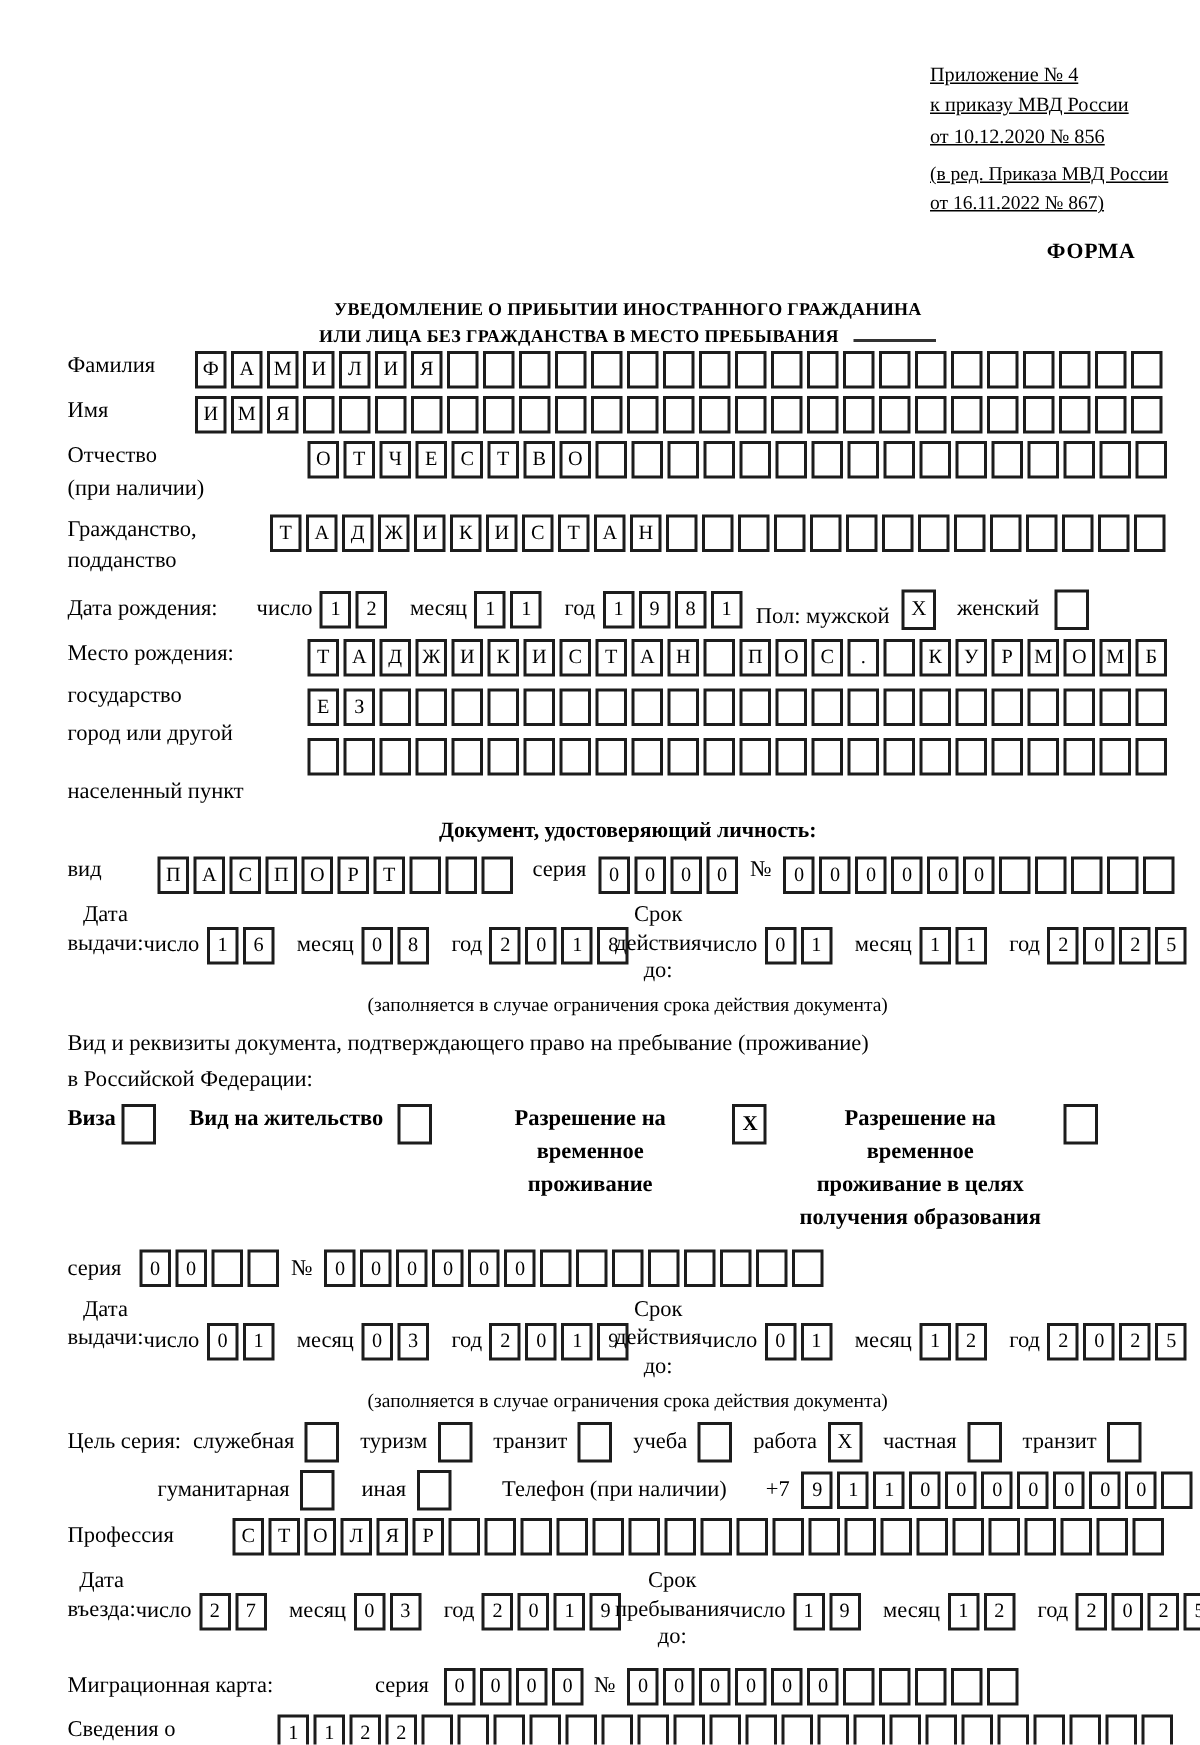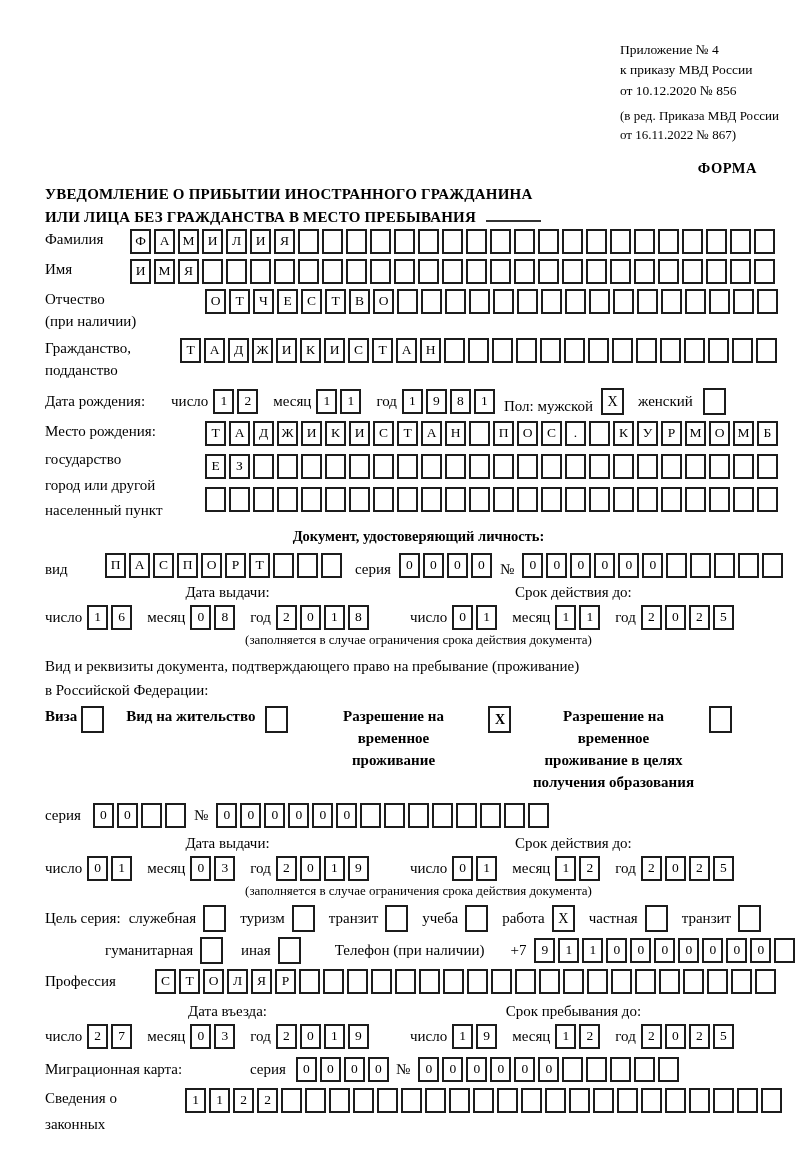--- a/index.html
+++ b/index.html
@@ -1,45 +1,45 @@
 <!DOCTYPE html>
 <html><head>
 <meta charset="utf-8">
 <style>
   html,body{margin:0;padding:0;background:#ffffff;}
   body{width:800px;height:1163px;overflow:hidden;color:#000;
        font-family:"Liberation Serif",serif;font-size:15px;line-height:1.25;}
   .page{box-sizing:border-box;width:800px;height:1163px;padding:40px 8px 0 45px;}
 
   
-  .appendix{margin-left:575px;font-size:13.5px;line-height:1.5;}
+  .appendix{margin-left:575px;font-size:13.5px;line-height:1.5;text-decoration:underline;}
   .appendix .amend{font-size:13px;}
   .appendix .amend-group{margin-top:5px;}
   .forma{text-align:right;padding-right:35px;font-weight:bold;font-size:14.5px;margin-top:14px;letter-spacing:.5px;}
 
   
-  .title{text-align:left;font-weight:bold;font-size:15px;margin-top:6px;line-height:1.55;letter-spacing:.2px;}
+  .title{text-align:center;font-weight:bold;font-size:12px;margin-top:20px;line-height:1.55;letter-spacing:.2px;}
   .blank-line{display:inline-block;width:55px;border-bottom:2px solid #333;margin-left:10px;vertical-align:baseline;}
   .sec-heading{text-align:center;font-weight:bold;font-size:14px;margin-top:26px;margin-bottom:16px;letter-spacing:.2px;}
 
   
   .frow{display:flex;align-items:flex-start;margin-bottom:5px;white-space:nowrap;}
   .flabel{flex:none;line-height:1.45;}
   .boxes{display:flex;flex-wrap:nowrap;flex:none;}
   .box{display:inline-flex;flex:none;align-items:center;justify-content:center;
        width:17px;height:21px;border:2px solid #1c1c1c;margin-right:3px;
        font-size:13.5px;background:#fff;}
   .cbox{display:inline-flex;flex:none;align-items:center;justify-content:center;
         width:19px;height:23px;border:2px solid #1c1c1c;font-size:14px;background:#fff;}
   .dl{margin:0 5px 0 12px;}
   .dl:first-child{margin-left:0;}
 
   
   .dates-pair{display:flex;margin-bottom:2px;}
-  .dgroup{display:flex;flex-direction:column;}
+  .dgroup{display:flex;flex-direction:row;}
   .dgroup.left{width:365px;flex:none;}
   .dheading{text-align:center;margin-bottom:3px;}
   .dboxes{display:flex;align-items:center;white-space:nowrap;}
   .note{font-size:13px;text-align:center;padding-right:0;margin:1px 0 6px 0;}
 
   
   .doc-heading{text-align:center;font-weight:bold;font-size:14.5px;margin:4px 0 8px 0;}
 
   
   .opt-row{display:flex;align-items:flex-start;margin:4px 0 10px 0;font-weight:bold;}
@@ -233,21 +233,21 @@
     <span class="cbox">X</span>
     <span style="margin:0 10px 0 14px">женский</span>
     <span class="cbox"></span>
   </div>
 
   <div class="frow">
     <div class="flabel" style="width:160px">
       <div>Место рождения:</div>
       <div style="margin-top:6px">государство</div>
       <div style="margin-top:4px">город или другой</div>
-      <div style="margin-top:4px">населенный пункт</div>
+      <div style="margin-top:17px">населенный пункт</div>
     </div>
     <div>
       <div class="boxes" style="margin-bottom:8px">
           <span class="box">Т</span>
           <span class="box">А</span>
           <span class="box">Д</span>
           <span class="box">Ж</span>
           <span class="box">И</span>
           <span class="box">К</span>
           <span class="box">И</span>
@@ -319,21 +319,21 @@
           <span class="box"></span>
           <span class="box"></span>
           <span class="box"></span>
           <span class="box"></span>
         </div>
     </div>
   </div>
 
   <div class="doc-heading">Документ, удостоверяющий личность:</div>
 
-  <div class="frow" style="align-items:flex-end">
+  <div class="frow" style="align-items:flex-start">
     <span style="width:60px;flex:none">вид</span>
     <span class="boxes">
         <span class="box">П</span>
         <span class="box">А</span>
         <span class="box">С</span>
         <span class="box">П</span>
         <span class="box">О</span>
         <span class="box">Р</span>
         <span class="box">Т</span>
         <span class="box"></span>

